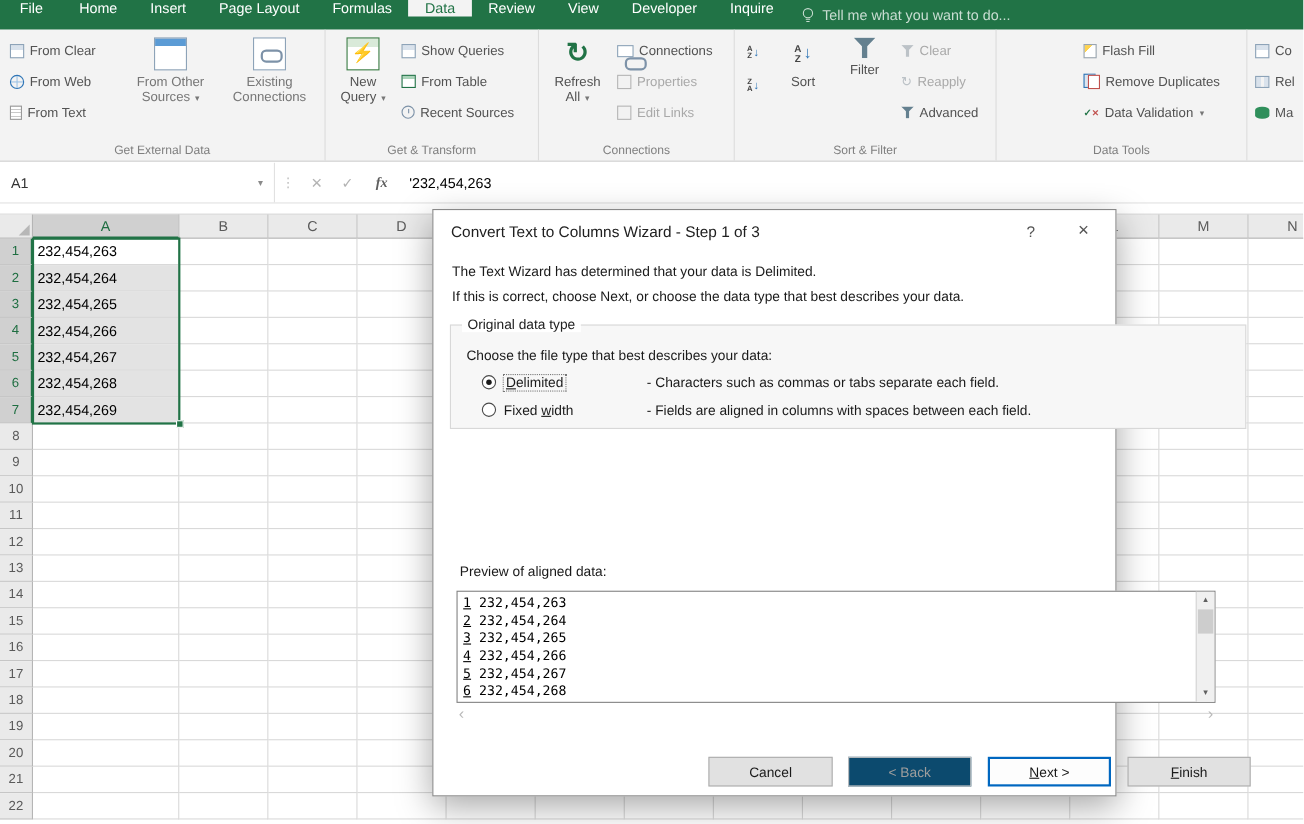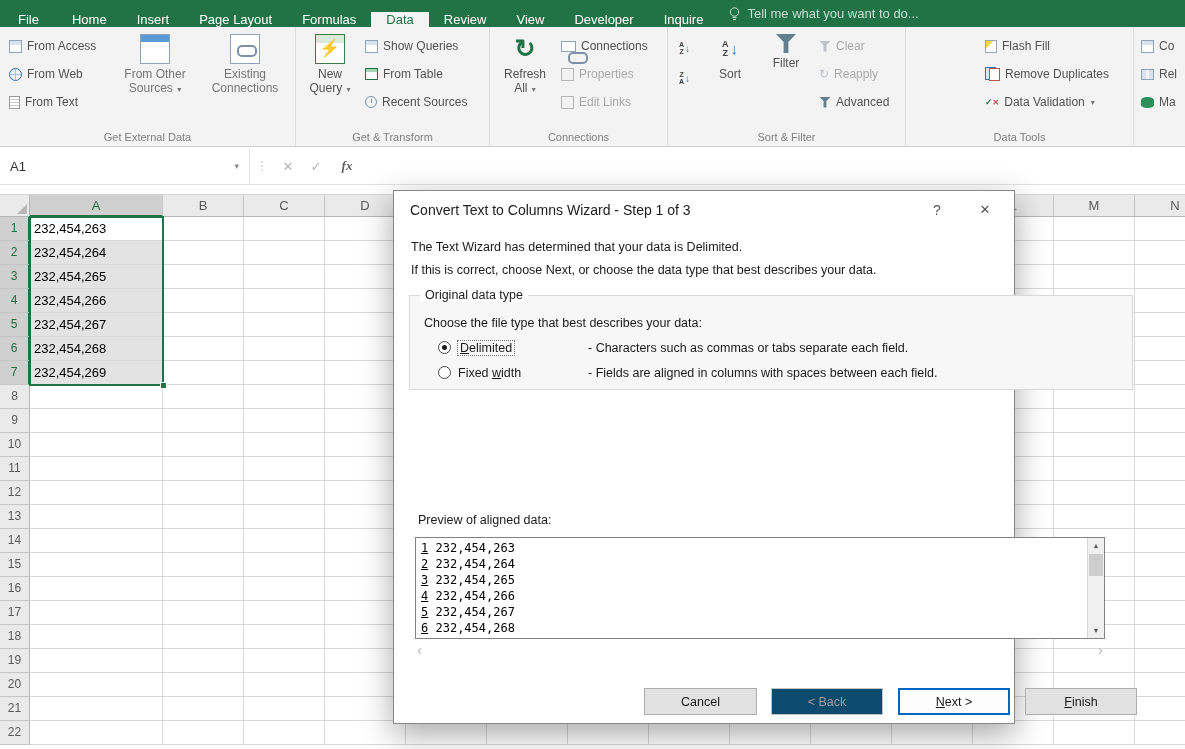--- a/index.html
+++ b/index.html
@@ -1,21 +1,21 @@
 <!DOCTYPE html>
 <html><head>
 <meta charset="utf-8">
 <style>
   *{margin:0;padding:0;box-sizing:border-box}
   html,body{width:1185px;height:749px}
   body{position:relative;overflow:hidden;background:#fff;font-family:"Liberation Sans",sans-serif;cursor:default}
 
   
   .tabbar{position:absolute;top:0;left:0;width:100%;height:27px;background:#217346;display:flex;align-items:stretch;font-size:13px}
-  .tabs{display:flex;align-items:flex-end}
+  .tabs{display:flex;align-items:flex-start}
   .tab{display:flex;align-items:center;padding:0 15px;color:#fff;white-space:nowrap}
   .tab.file{padding:0 18px}
   .tab.active{background:#f3f3f3;color:#217346}
   .tellme{display:flex;align-items:center;gap:6px;color:#c9ddd2;padding:0 10px;white-space:nowrap}
 
   
   .ribbon{position:absolute;top:27px;left:0;width:100%;height:120px;background:#f3f3f3;border-bottom:1px solid #d0d0d0}
   .rgroup{position:absolute;top:0;height:119px;border-right:1px solid #dcdcdc}
   .glabel{position:absolute;bottom:3px;left:0;right:0;text-align:center;font-size:11px;color:#7f7f7f;white-space:nowrap}
   .sbtn{position:absolute;display:flex;align-items:center;gap:5px;height:22px;font-size:12px;color:#525252;padding:0 3px;white-space:nowrap}
@@ -155,21 +155,21 @@
     </svg>
     <span>Tell me what you want to do...</span>
   </div>
 </div>
 
 <div class="ribbon">
 
   <div class="rgroup" style="left:0;width:296px">
     <div class="sbtn" style="left:6px;top:8px">
       <span class="ic icsq lines"></span>
-      <span>From Access</span>
+      <span>From Clear</span>
     </div>
     <div class="sbtn" style="left:6px;top:36px">
       <span class="ic icglobe"></span>
       <span>From Web</span>
     </div>
     <div class="sbtn" style="left:6px;top:64px">
       <span class="ic icdoc"></span>
       <span>From Text</span>
     </div>
     <div class="bbtn muted" style="left:116px;width:78px">
@@ -300,20 +300,21 @@
 
 <div class="fbar">
   <div class="namebox">
     <span>A1</span>
     <span class="nb-arrow">▾</span>
   </div>
   <div class="fb-dots">⋮</div>
   <div class="fb-x">✕</div>
   <div class="fb-check">✓</div>
   <div class="fb-fx">fx</div>
+  <div class="fb-input">'232,454,263</div>
 </div>
 
 <div class="sheet">
   <div class="col-headers">
     <div class="corner"></div>
     <div style="display:flex">
         <div class="colh a sel">A</div>
         <div class="colh">B</div>
         <div class="colh">C</div>
         <div class="colh">D</div>

